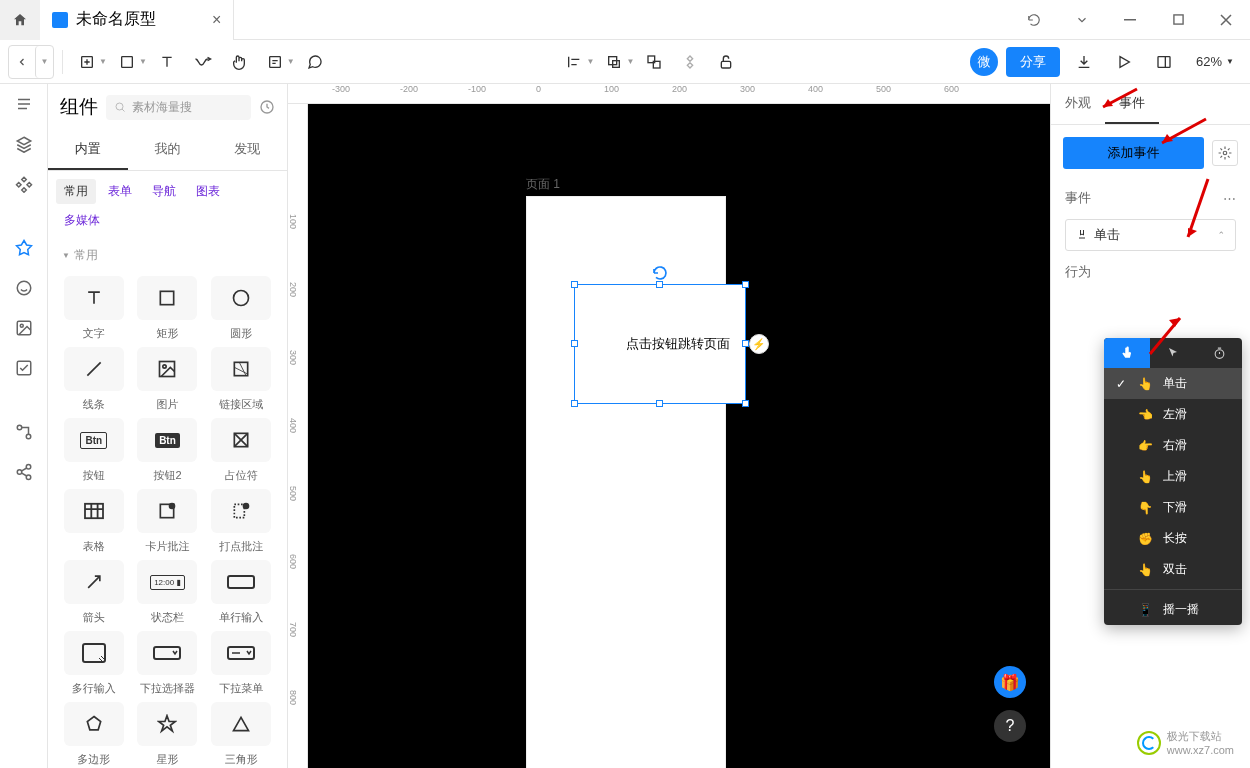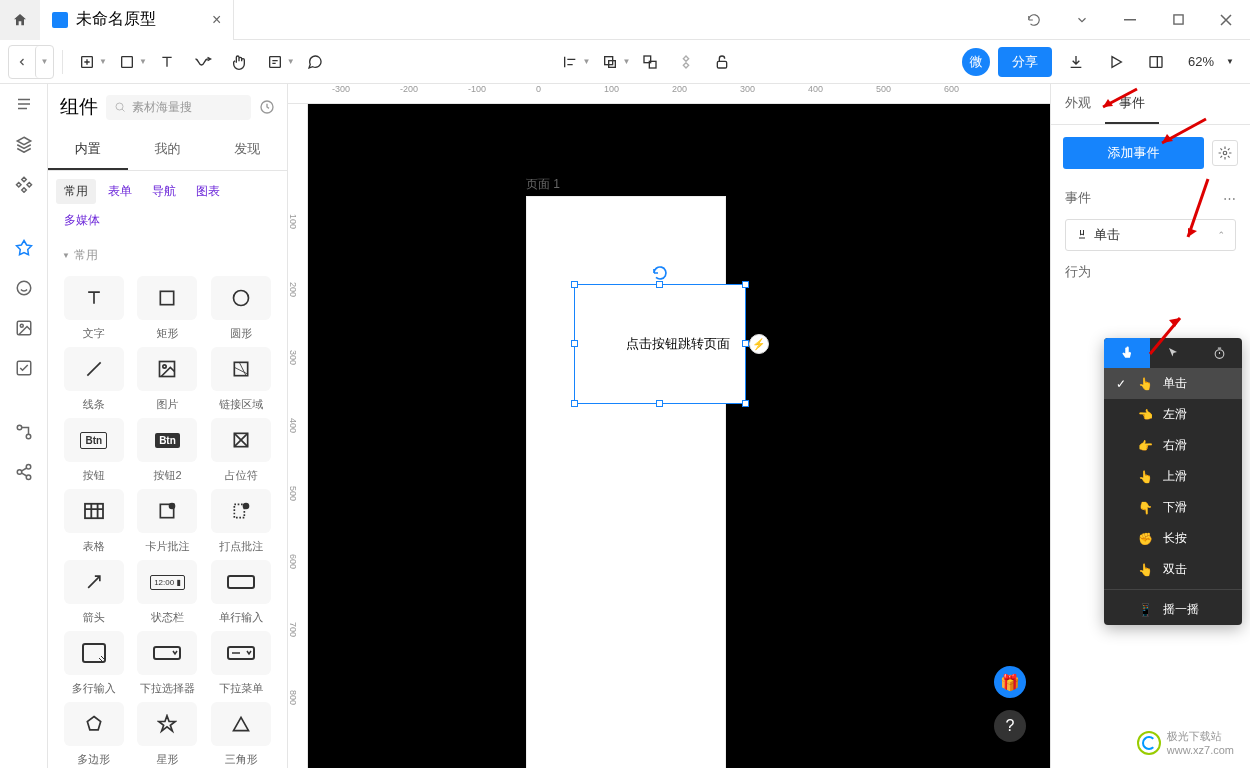--- a/index.html
+++ b/index.html
@@ -19,21 +19,21 @@
 .tool-btn { width: 32px; height: 32px; display: flex; align-items: center; justify-content: center; border-radius: 4px; color: #333; }
 .tool-sep { width: 1px; height: 24px; background: #e5e5e5; margin: 0 4px; }
 .tool-dropdown { display: flex; align-items: center; }
 .tool-dropdown .arrow { font-size: 8px; margin-left: -4px; color: #999; }
 .back-box { display: flex; border: 1px solid #ddd; border-radius: 4px; }
 .back-box .tool-btn { width: 26px; }
 
 .toolbar-right { margin-left: auto; display: flex; align-items: center; gap: 8px; }
 .badge-btn { width: 28px; height: 28px; border-radius: 50%; background: #1684fc; color: #fff; display: flex; align-items: center; justify-content: center; font-size: 13px; }
 .share-btn { background: #1684fc; color: #fff; padding: 6px 14px; border-radius: 4px; font-size: 13px; }
-.zoom { font-size: 13px; color: #333; padding: 0 8px; display: flex; align-items: center; gap: 12px; }
+.zoom { font-size: 13px; color: #333; padding: 0 8px; display: flex; align-items: center; gap: 4px; }
 
 
 .main { display: flex; height: calc(100% - 84px); }
 
 
 .rail { width: 48px; border-right: 1px solid #e5e5e5; display: flex; flex-direction: column; align-items: center; padding-top: 8px; gap: 16px; }
 .rail-icon { width: 24px; height: 24px; display: flex; align-items: center; justify-content: center; color: #666; }
 .rail-icon.active { color: #1684fc; }
 
 
@@ -78,21 +78,21 @@
 .rotate-icon { position: absolute; left: 50%; top: -20px; margin-left: -8px; color: #1684fc; }
 .link-node { position: absolute; right: -24px; top: 50%; margin-top: -10px; width: 20px; height: 20px; border: 1px solid #ddd; border-radius: 50%; background: #fff; display: flex; align-items: center; justify-content: center; color: #999; font-size: 11px; }
 
 
 .rpanel { width: 200px; border-left: 1px solid #e5e5e5; background: #fff; display: flex; flex-direction: column; position: relative; }
 .rpanel-tabs { display: flex; border-bottom: 1px solid #e5e5e5; }
 .rpanel-tab { padding: 10px 14px; font-size: 13px; color: #666; }
 .rpanel-tab.active { color: #333; border-bottom: 2px solid #333; }
 
 .add-event-row { display: flex; padding: 12px; gap: 8px; align-items: center; }
-.add-event-btn { flex: 1; background: #1684fc; color: #ffffff; text-align: center; padding: 7px 0; border-radius: 3px; font-size: 13px; }
+.add-event-btn { flex: 1; background: #1684fc; color: #000000; text-align: center; padding: 7px 0; border-radius: 3px; font-size: 13px; }
 .gear-btn { width: 26px; height: 26px; border: 1px solid #ddd; border-radius: 3px; display: flex; align-items: center; justify-content: center; color: #666; }
 
 .section { padding: 8px 14px; display: flex; align-items: center; justify-content: space-between; font-size: 13px; color: #666; }
 
 .dropdown-field { margin: 4px 14px; border: 1px solid #ddd; border-radius: 3px; padding: 6px 10px; display: flex; align-items: center; gap: 6px; font-size: 13px; color: #333; justify-content: space-between; }
 
 
 .popup { position: absolute; right: 8px; top: 254px; width: 138px; background: #2b2b2b; border-radius: 4px; overflow: hidden; z-index: 10; box-shadow: 0 4px 16px rgba(0,0,0,.3); }
 .popup-tabs { display: flex; height: 30px; }
 .popup-tab { flex: 1; display: flex; align-items: center; justify-content: center; color: #ccc; }

